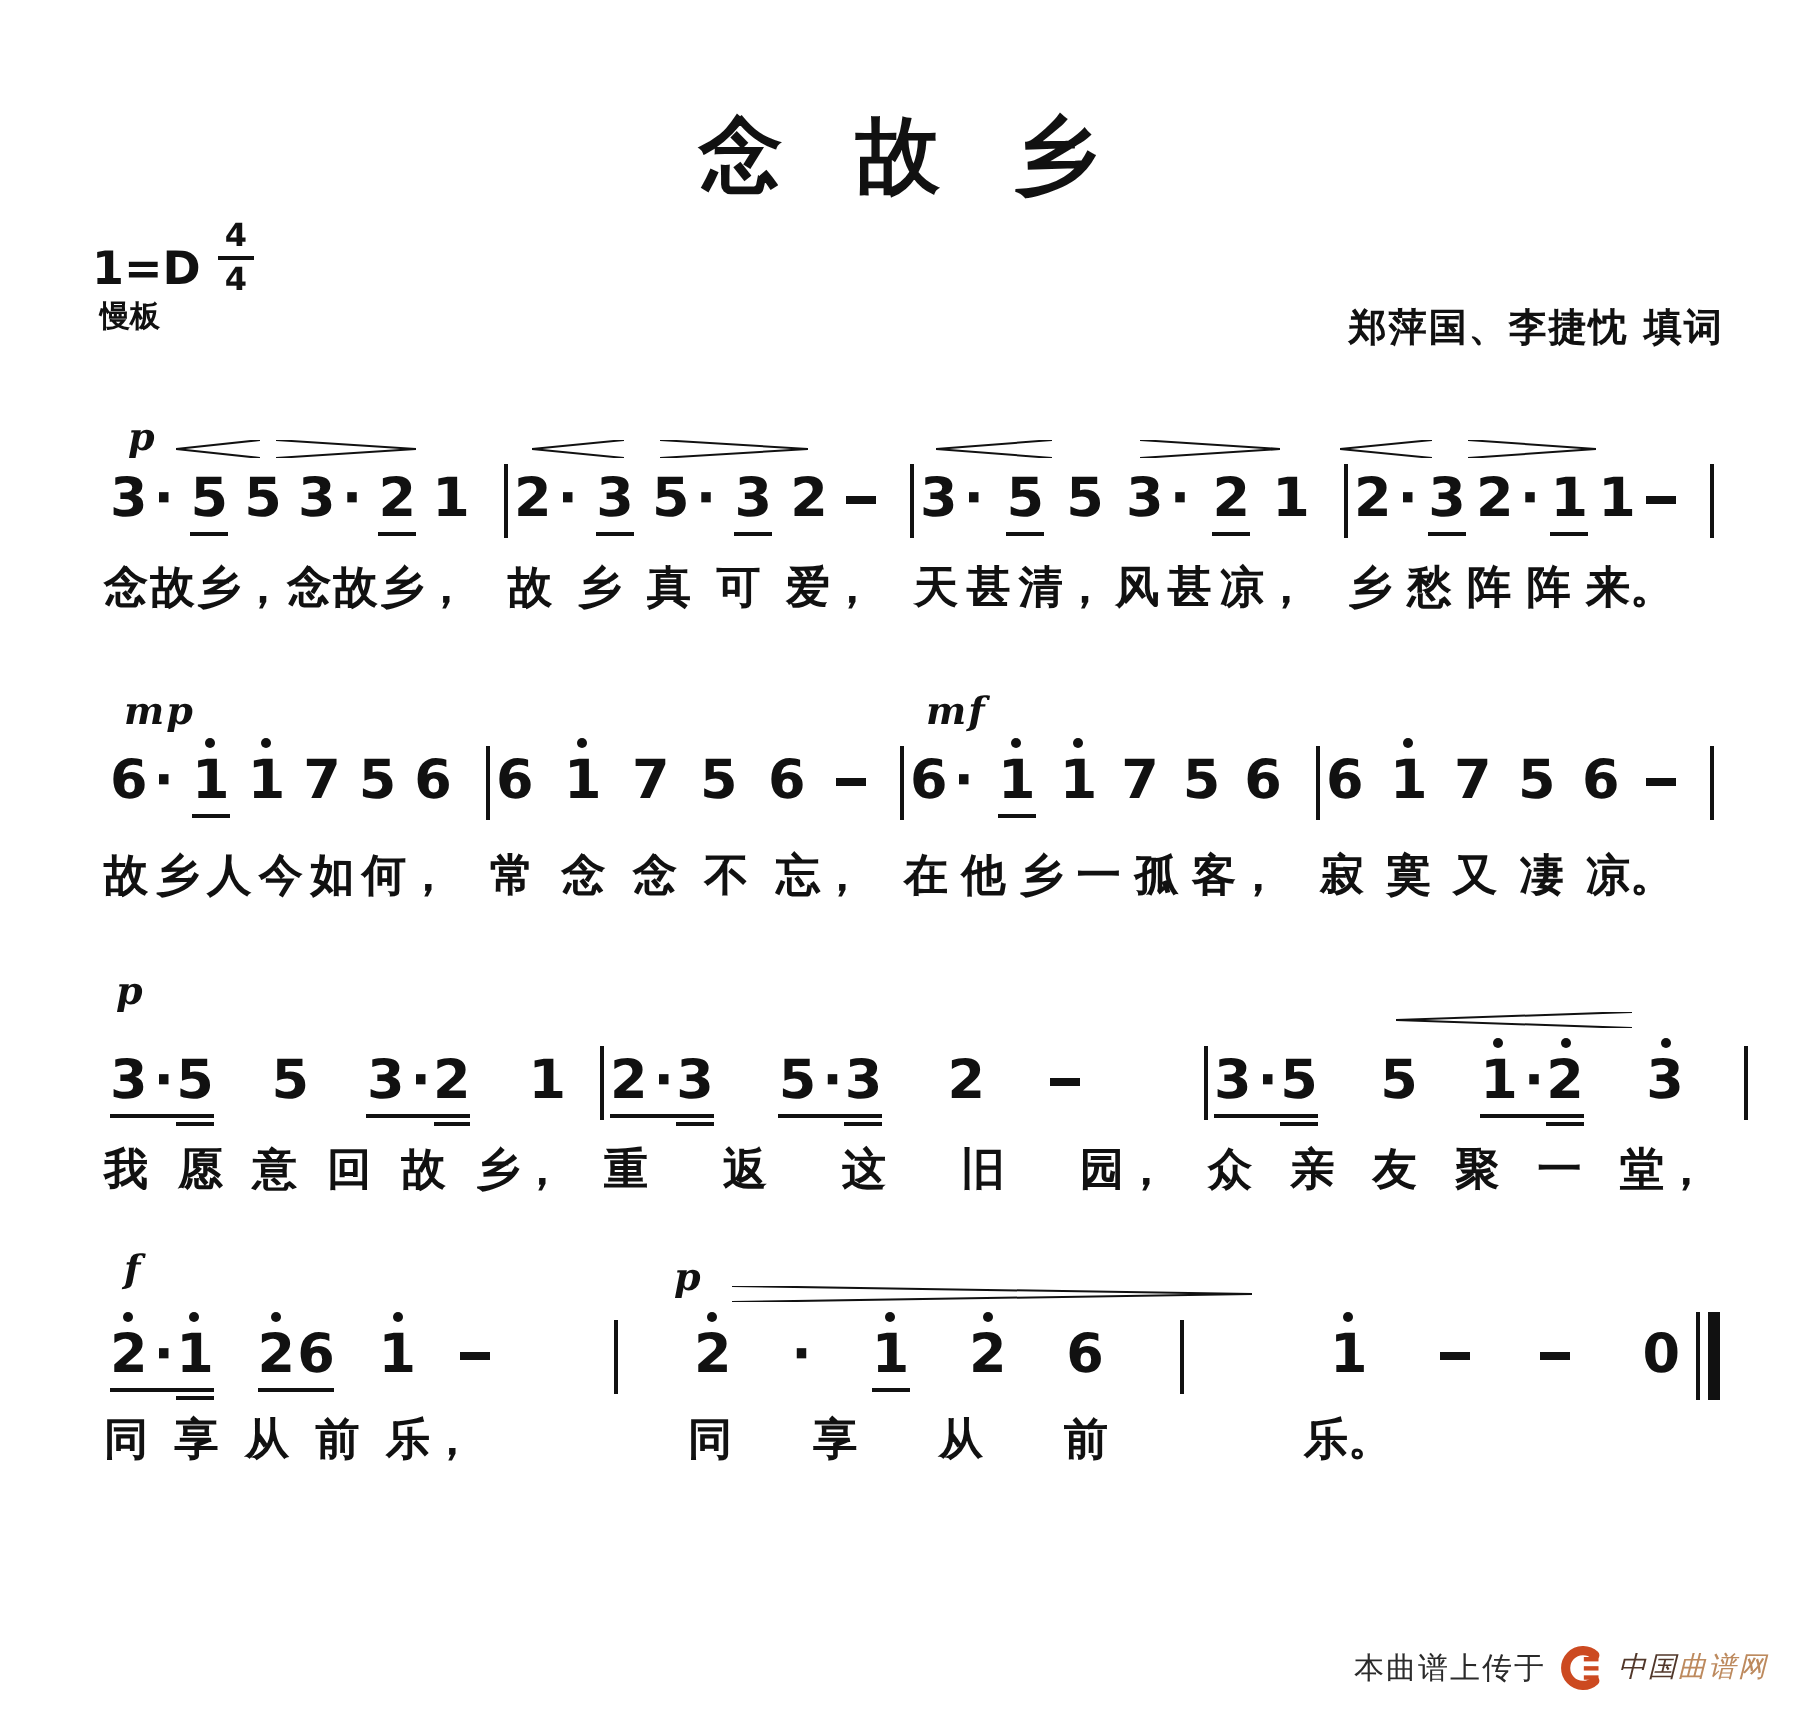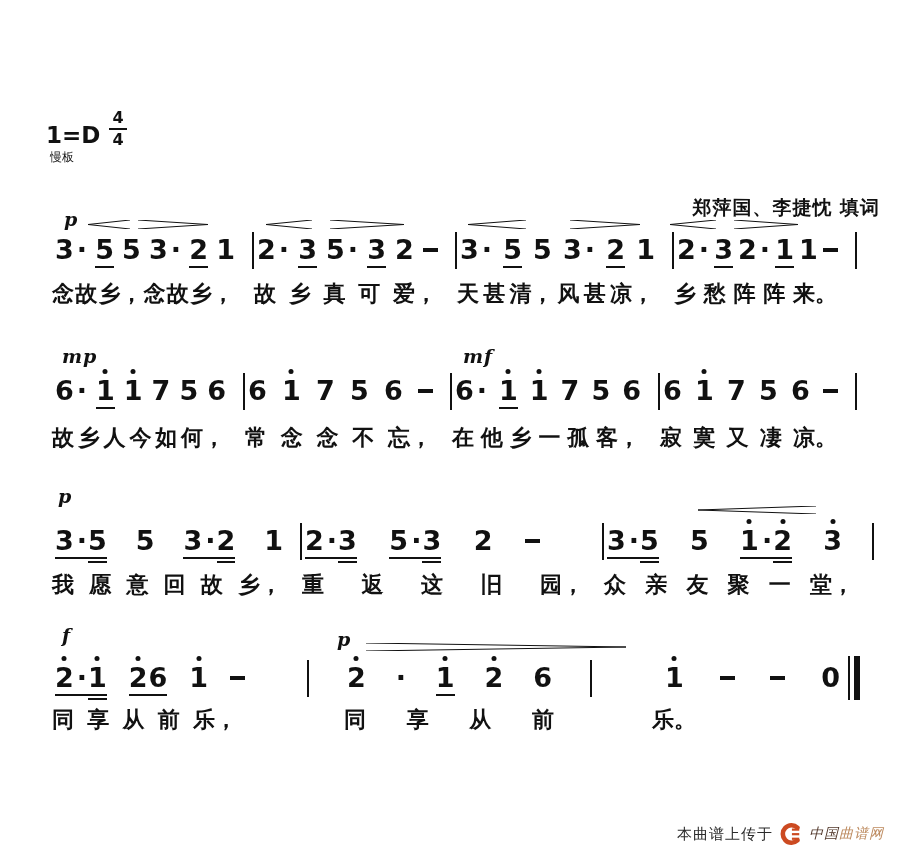--- a/index.html
+++ b/index.html
@@ -6,23 +6,23 @@
   #page{position:relative;width:900px;height:855px;background:#ffffff;overflow:hidden;
         font-family:"DejaVu Sans","Liberation Sans",sans-serif;color:#111;}
   .title{position:absolute;top:50px;left:0;width:100%;text-align:center;
          font-size:42px;font-weight:bold;word-spacing:18px;letter-spacing:2px;}
   .keysig{position:absolute;left:46px;top:110px;display:flex;align-items:flex-end;gap:9px;
           font-size:23px;font-weight:bold;}
   .frac{display:inline-flex;flex-direction:column;align-items:center;line-height:1;
         font-size:16px;font-weight:bold;}
   .frac .ftop{border-bottom:2px solid #111;padding:0 3px 2px;}
   .frac .fbot{padding-top:2px;}
-  .tempo{position:absolute;left:50px;top:149px;font-size:12px;font-weight:normal;}
+  .tempo{position:absolute;left:50px;top:149px;font-size:15px;font-weight:bold;}
   .composer{position:absolute;right:30px;top:112px;font-size:20px;font-weight:bold;letter-spacing:3px;}
-  .lyricist{position:absolute;right:20px;top:151px;font-size:19px;font-weight:bold;letter-spacing:1px;margin-top:44px;}
+  .lyricist{position:absolute;right:38px;top:151px;font-size:19px;font-weight:bold;letter-spacing:1px;}
 
   .system{position:absolute;left:50px;width:835px;height:120px;}
   .dyn{position:absolute;font-family:"DejaVu Serif","Liberation Serif",serif;
        font-style:italic;font-weight:bold;font-size:19px;letter-spacing:1px;}
   .hairpin{position:absolute;}
   .notesrow{position:absolute;display:flex;justify-content:space-between;align-items:flex-start;height:30px;}
   .lyricsrow{position:absolute;display:flex;justify-content:space-between;
              font-family:"DejaVu Serif","Liberation Serif",serif;font-size:22px;font-weight:600;white-space:nowrap;}
   .note{position:relative;display:inline-flex;align-items:flex-start;}
   .grp{position:relative;display:inline-flex;align-items:flex-start;gap:1px;}
@@ -38,20 +38,21 @@
   .bar.thick{width:6px;}
 
   .footer{position:absolute;top:823px;right:16px;display:flex;align-items:center;gap:7px;}
   .footer .uptext{font-size:15px;color:#2b2b2b;letter-spacing:1px;}
   .sitename{font-style:italic;font-weight:normal;font-size:14px;letter-spacing:1px;}
 </style>
 </head>
 <body>
 
 <div id="page">
+  <div class="title">念 故 乡</div>
 
   <div class="keysig">
     <span>1=D</span>
     <span class="frac">
       <span class="ftop">4</span>
       <span class="fbot">4</span>
     </span>
   </div>
   <div class="tempo">慢板</div>
 

